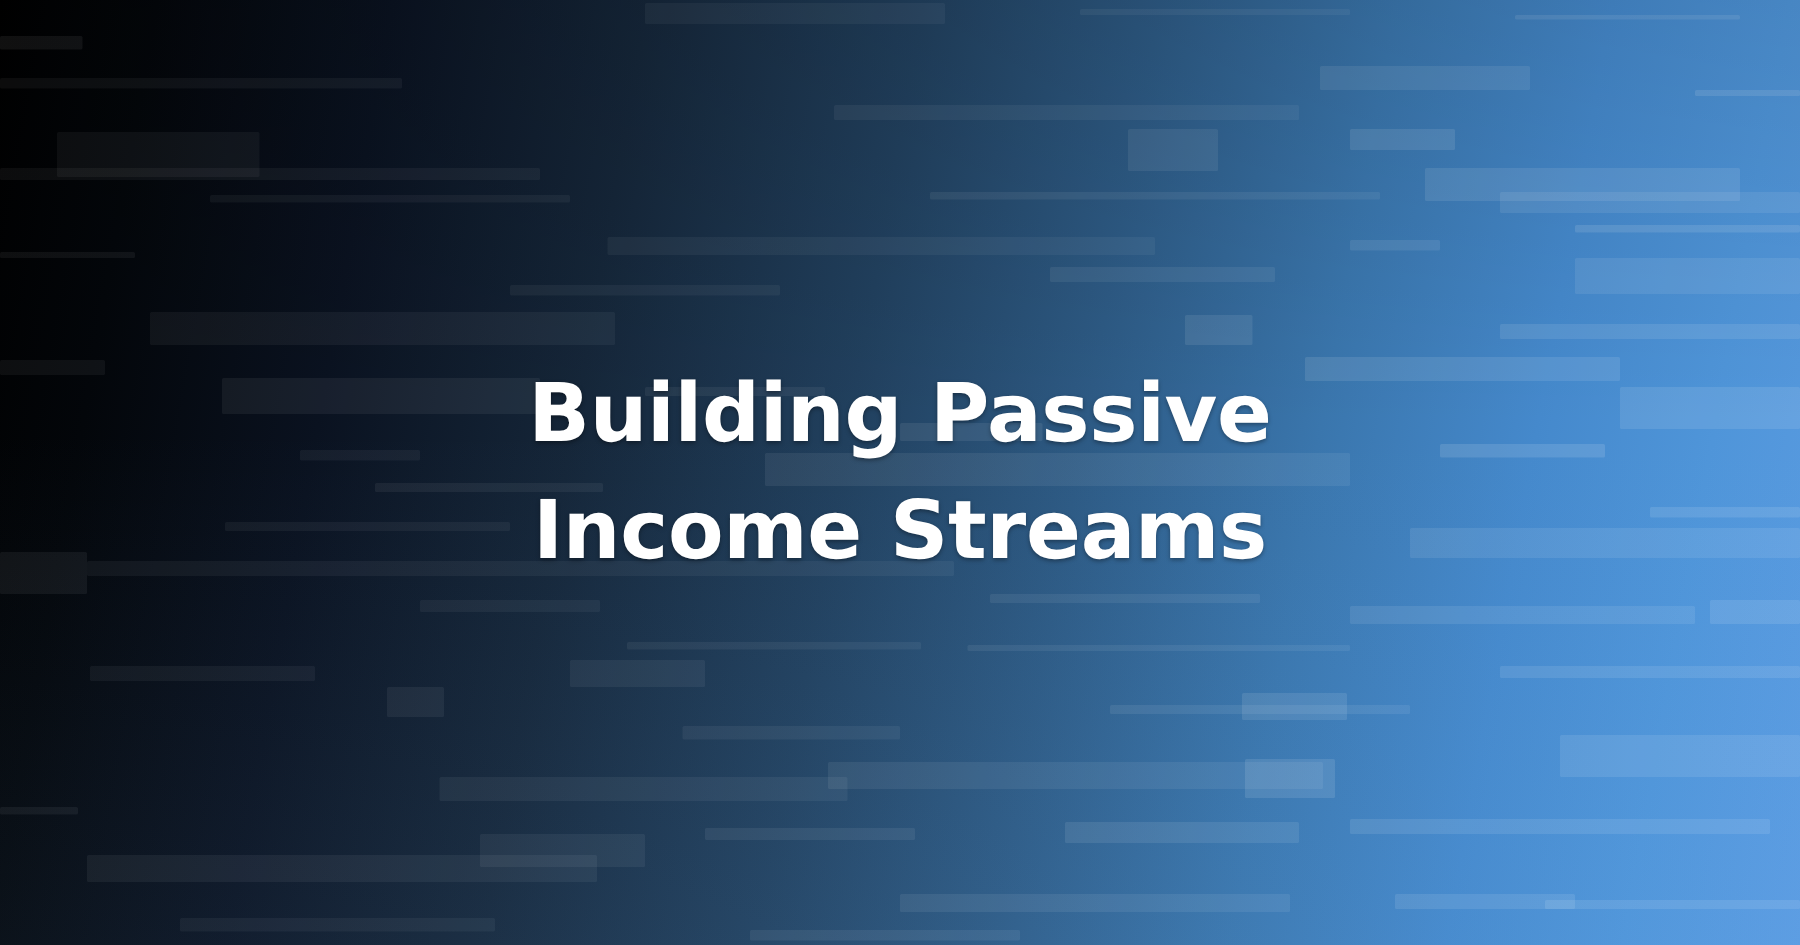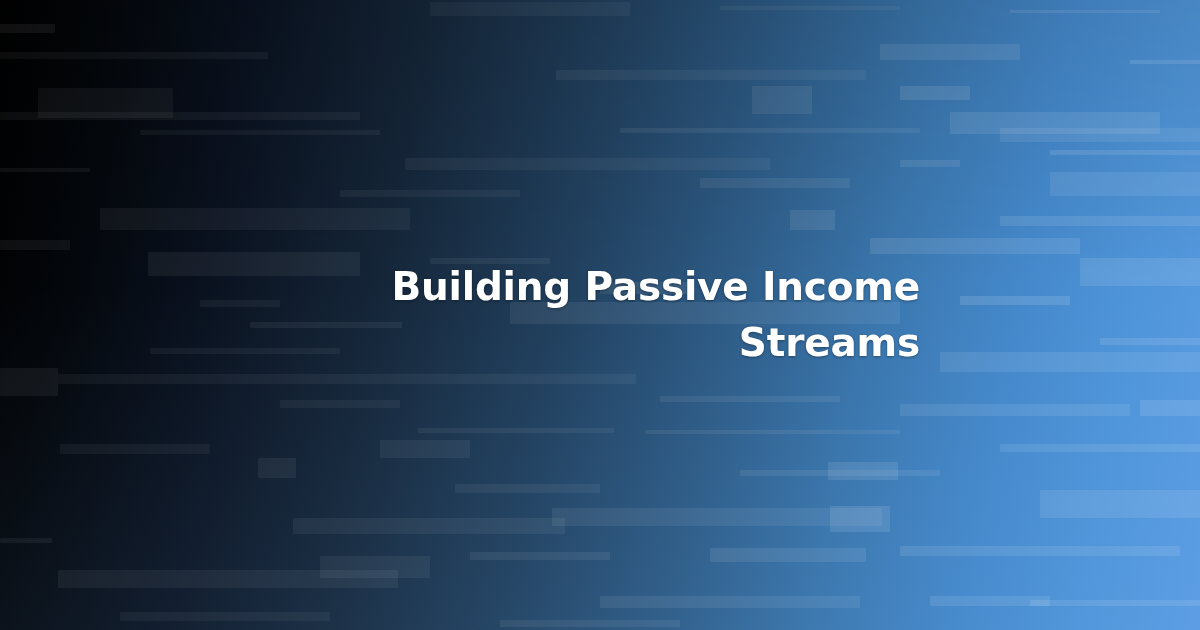--- a/index.html
+++ b/index.html
@@ -62,26 +62,26 @@
     top: 0;
     height: 630px;
     display: flex;
     align-items: center;
     justify-content: center;
     pointer-events: none;
   }
   #banner-title {
     width: 640px;
     margin: 0;
-    text-align: right;
+    text-align: center;
     color: #ffffff;
     font-family: "DejaVu Sans", "Liberation Sans", sans-serif;
-    font-size: 39px;
+    font-size: 54px;
     font-weight: bold;
-    line-height: 56px;
+    line-height: 78px;
     letter-spacing: -0.2px;
     text-shadow: 0 1px 3px rgba(0,0,0,0.35);
     white-space: pre-line;
   }
 </style>
 </head>
 <body>
 
 <div id="banner">
 

